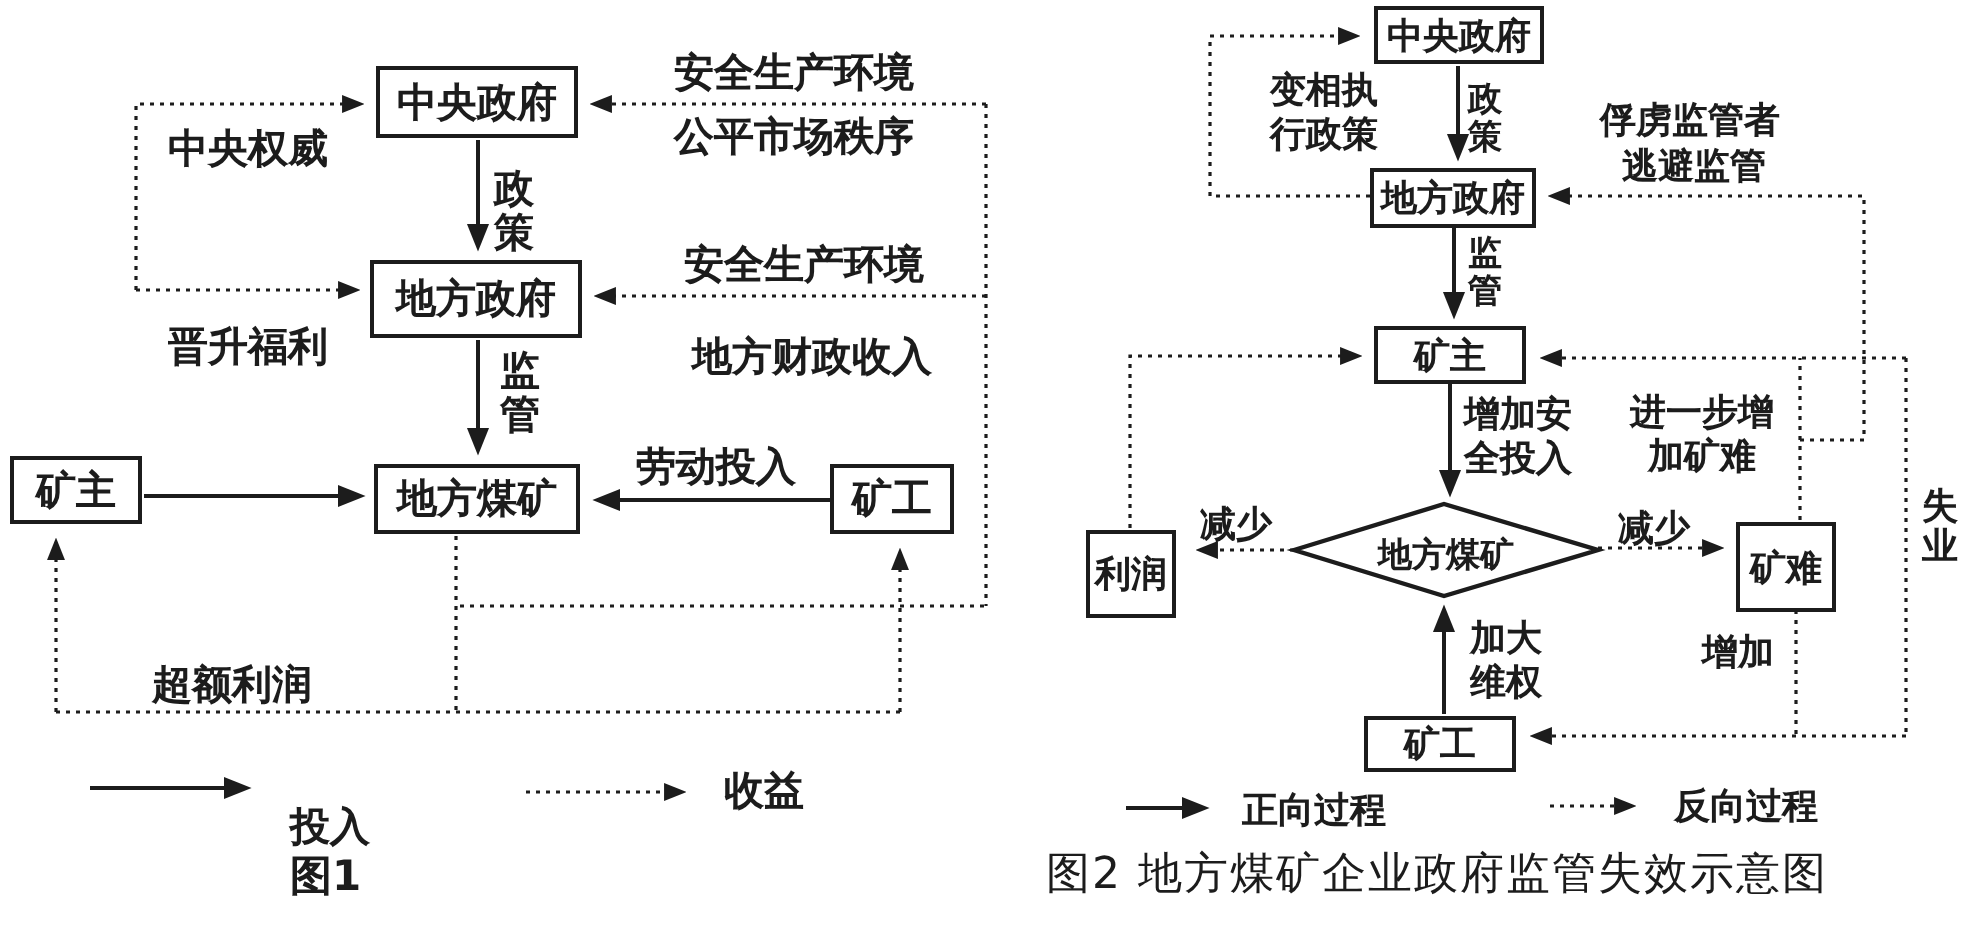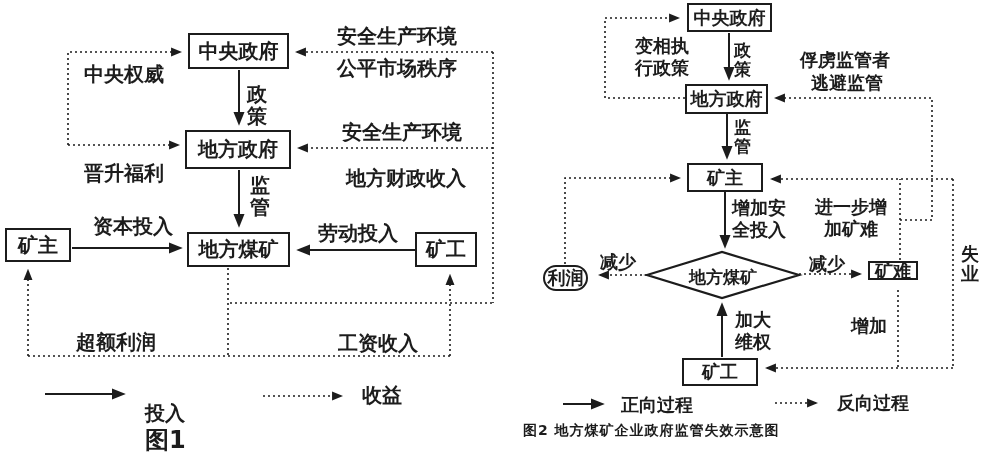--- a/index.html
+++ b/index.html
@@ -13,22 +13,22 @@
     display:flex;align-items:center;justify-content:center;
     font-weight:bold;box-sizing:border-box;z-index:3;
   }
   .lbl{position:absolute;font-weight:bold;white-space:nowrap;z-index:2;}
   .wrap{white-space:normal;word-break:break-all;line-height:1.2;}
   .vert{white-space:normal;word-break:break-all;text-align:right;line-height:1.12;}
   .ctr{text-align:center;}
   .f20{font-size:20px;}
   .f18{font-size:18px;}
   .f17{font-size:17px;}
-  .cap1{font-size:24px;font-weight:bold;}
-  .cap2{font-size:14px;font-weight:bold;letter-spacing:1px;}
+  .cap1{font-size:21px;font-weight:bold;}
+  .cap2{font-size:22px;font-weight:normal;letter-spacing:1px;}
   .diamond-text{position:absolute;font-weight:bold;z-index:3;text-align:center;}
 </style>
 </head>
 <body>
 
 <div class="canvas">
 
   <svg class="layer" width="989" height="467" viewBox="0 0 989 467">
     <defs>
       <marker id="arr" viewBox="0 0 10 8" refX="8" refY="4" markerWidth="7" markerHeight="6" orient="auto-start-reverse">
@@ -84,34 +84,32 @@
   <div class="node f20" style="left:415px;top:232px;width:62px;height:35px;">矿工</div>
 
   <div class="lbl f20" style="left:337px;top:23px;">安全生产环境</div>
   <div class="lbl f20" style="left:337px;top:55px;">公平市场秩序</div>
   <div class="lbl f20" style="left:84px;top:61px;">中央权威</div>
   <div class="lbl f20 vert" style="left:243px;top:83px;width:24px;">政策</div>
   <div class="lbl f20" style="left:342px;top:119px;">安全生产环境</div>
   <div class="lbl f20" style="left:84px;top:160px;">晋升福利</div>
   <div class="lbl f20" style="left:346px;top:165px;">地方财政收入</div>
   <div class="lbl f20 vert" style="left:246px;top:174px;width:24px;">监管</div>
-  <div class="lbl f20" style="left:93px;top:213px;">资本投入</div>
   <div class="lbl f20" style="left:318px;top:220px;">劳动投入</div>
   <div class="lbl f20" style="left:76px;top:329px;">超额利润</div>
-  <div class="lbl f20" style="left:338px;top:330px;">工资收入</div>
   <div class="lbl f20" style="left:145px;top:400px;">投入</div>
   <div class="lbl f20" style="left:362px;top:382px;">收益</div>
   <div class="lbl cap1" style="left:145px;top:424px;">图1</div>
 
   <div class="node f18" style="left:687px;top:3px;width:85px;height:29px;">中央政府</div>
   <div class="node f18" style="left:685px;top:84px;width:83px;height:30px;">地方政府</div>
   <div class="node f18" style="left:687px;top:163px;width:76px;height:29px;">矿主</div>
   <div class="diamond-text f17" style="left:648px;top:266px;width:150px;">地方煤矿</div>
-  <div class="node f18" style="left:543px;top:265px;width:45px;height:26px;border-radius:13px;">利润</div>
-  <div class="node f18" style="left:868px;top:261px;width:50px;height:19px;">矿难</div>
+  <div class="node f18" style="left:543px;top:265px;width:45px;height:44px;">利润</div>
+  <div class="node f18" style="left:868px;top:261px;width:50px;height:45px;">矿难</div>
   <div class="node f18" style="left:682px;top:358px;width:76px;height:28px;">矿工</div>
 
   <div class="lbl f17 vert" style="left:731px;top:41px;width:20px;">政策</div>
   <div class="lbl f18 wrap" style="left:635px;top:35px;width:58px;">变相执行政策</div>
   <div class="lbl f18" style="left:800px;top:48px;">俘虏监管者</div>
   <div class="lbl f18" style="left:811px;top:71px;">逃避监管</div>
   <div class="lbl f17 vert" style="left:731px;top:118px;width:20px;">监管</div>
   <div class="lbl f18 wrap ctr" style="left:812px;top:196px;width:78px;">进一步增加矿难</div>
   <div class="lbl f18 wrap" style="left:732px;top:197px;width:58px;">增加安全投入</div>
   <div class="lbl f18" style="left:600px;top:250px;">减少</div>

